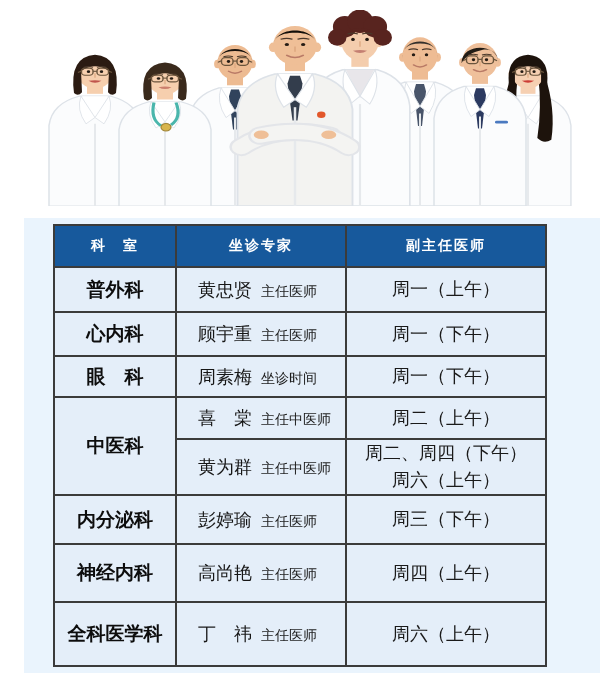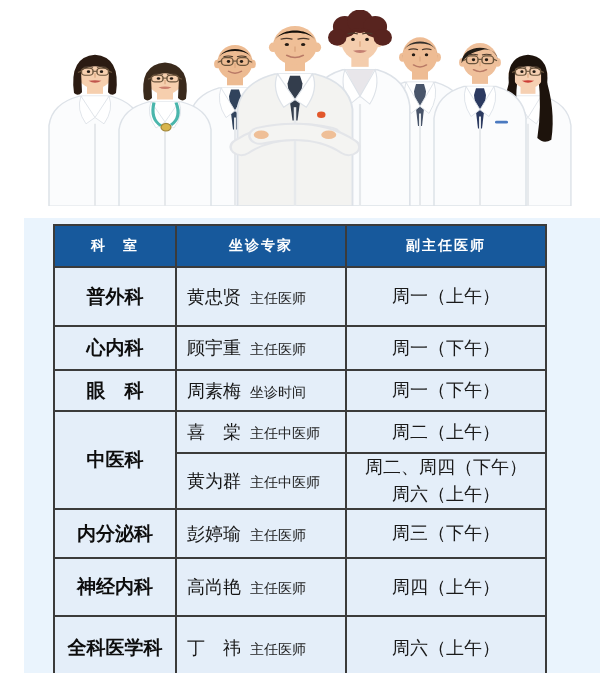--- a/index.html
+++ b/index.html
@@ -24,25 +24,25 @@
     position:absolute;left:29px;top:6px;width:492px;
     border-collapse:collapse;table-layout:fixed;
   }
   .sched th,.sched td{border:2px solid var(--border,#3b3b3b);padding:0;}
   .sched th{
     background:var(--header-bg,#17599c);color:var(--header-text,#ffffff);
     font-size:14px;font-weight:bold;height:40px;letter-spacing:2px;text-align:center;
   }
   .sched td{background:var(--cell-bg,#e4eef9);color:#111111;font-size:18px;}
   td.dept{text-align:center;font-weight:bold;font-size:19px;color:#0d0d0d;}
-  td.expert{text-align:left;padding-left:10px;}
+  td.expert{text-align:left;padding-left:21px;}
   .expert .name{font-size:18px;color:#161616;}
   .expert .title{font-size:14px;margin-left:9px;color:#1c1c1c;}
   td.time{text-align:center;white-space:pre-line;line-height:1.5;color:#1a1a1a;}
-  tbody tr:nth-child(1){height:59px}
+  tbody tr:nth-child(1){height:45px}
   tbody tr:nth-child(2){height:44px}
   tbody tr:nth-child(3){height:41px}
   tbody tr:nth-child(4){height:42px}
   tbody tr:nth-child(5){height:52px}
   tbody tr:nth-child(6){height:49px}
   tbody tr:nth-child(7){height:58px}
   tbody tr:nth-child(8){height:64px}
 </style>
 </head>
 <body>

